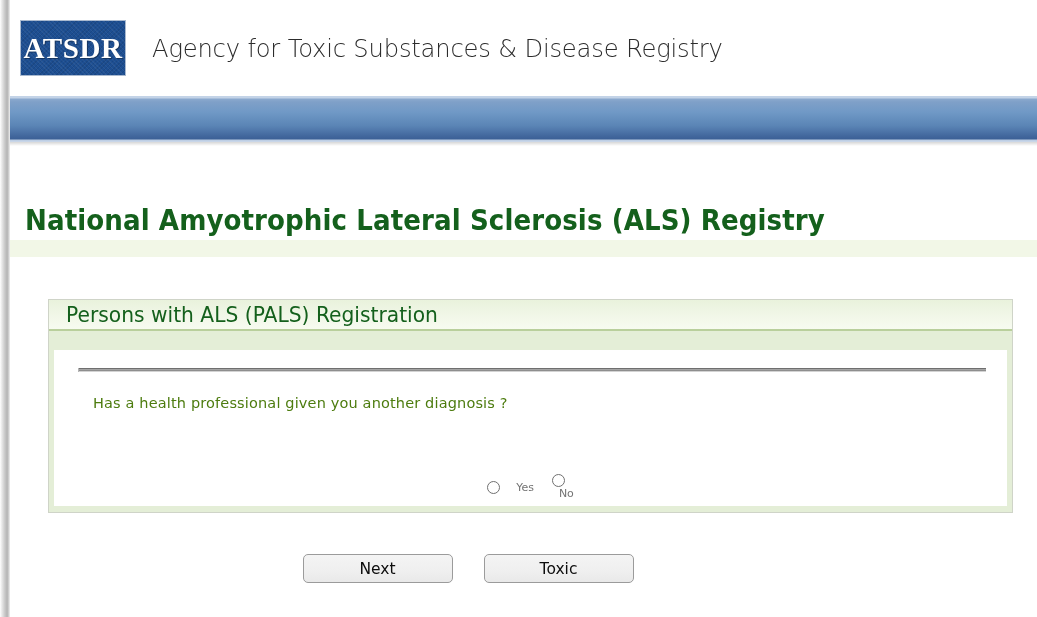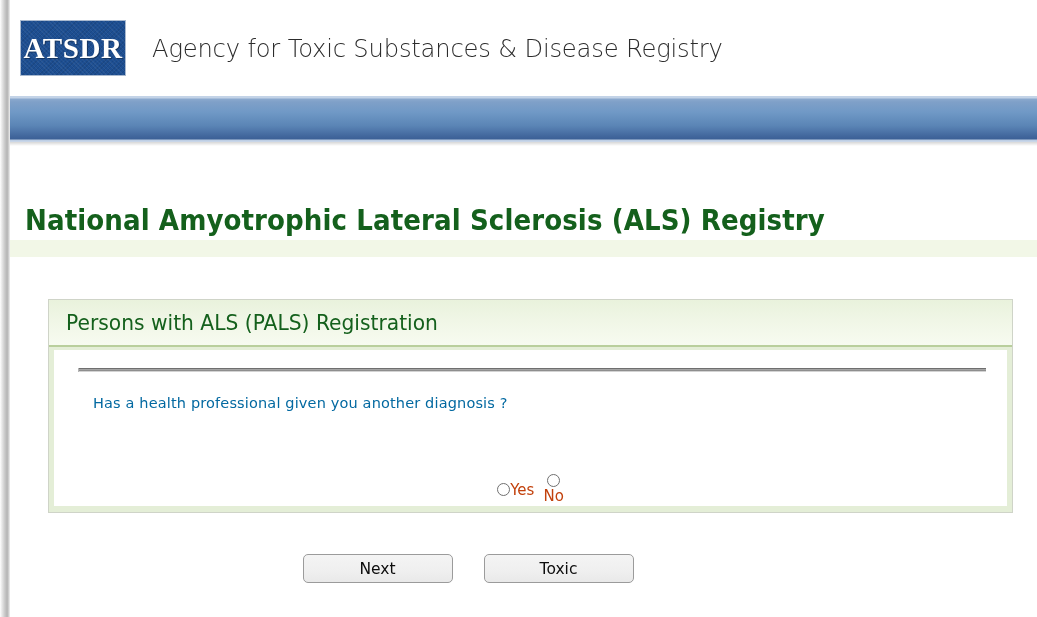--- a/index.html
+++ b/index.html
@@ -151,21 +151,21 @@
     position: absolute;
     left: 38px;
     top: 299px;
     width: 965px;
     height: 214px;
     border: 1px solid #cfd4c8;
     background: #e4eed7;
     box-sizing: border-box;
   }
   #panel-header {
-    height: 47px;
+    height: 31px;
     background: linear-gradient(to bottom, #e9f2dc 0%, #f0f6e6 45%, #f7fbf0 100%);
     border-bottom: 2px solid #b9cf9c;
     display: flex;
     align-items: center;
     box-sizing: border-box;
   }
   #panel-title {
     margin-left: 17px;
     font-family: "DejaVu Sans", sans-serif;
     font-size: 22px;
@@ -196,21 +196,21 @@
        #d3d3d3 3px);
     border-left: 1px solid #b5b5b5;
     box-sizing: border-box;
   }
   #question-text {
     position: absolute;
     left: 39px;
     top: 45px;
     font-family: "DejaVu Sans", sans-serif;
     font-size: 14.5px;
-    color: #0369a1;
+    color: #4d7c0f;
     white-space: nowrap;
     letter-spacing: 0.15px;
   }
   #answer-row {
     position: absolute;
     left: 0;
     top: 124px;
     width: 953px;
     display: flex;
     justify-content: center;
@@ -226,24 +226,24 @@
     width: 13px;
     height: 13px;
     border: 1px solid #707070;
     border-radius: 50%;
     background: #ffffff;
     box-sizing: border-box;
     display: inline-block;
     flex: 0 0 13px;
   }
   .radio-label {
-    margin-left: 0;
-    font-family: "DejaVu Sans", sans-serif;
-    font-size: 15px;
-    color: #c2410c;
+    margin-left: 16px;
+    font-family: "DejaVu Sans", sans-serif;
+    font-size: 11px;
+    color: #737373;
   }
 
   
   #button-row {
     position: absolute;
     left: 0;
     top: 554px;
     width: 910px;
     display: flex;
     justify-content: center;

